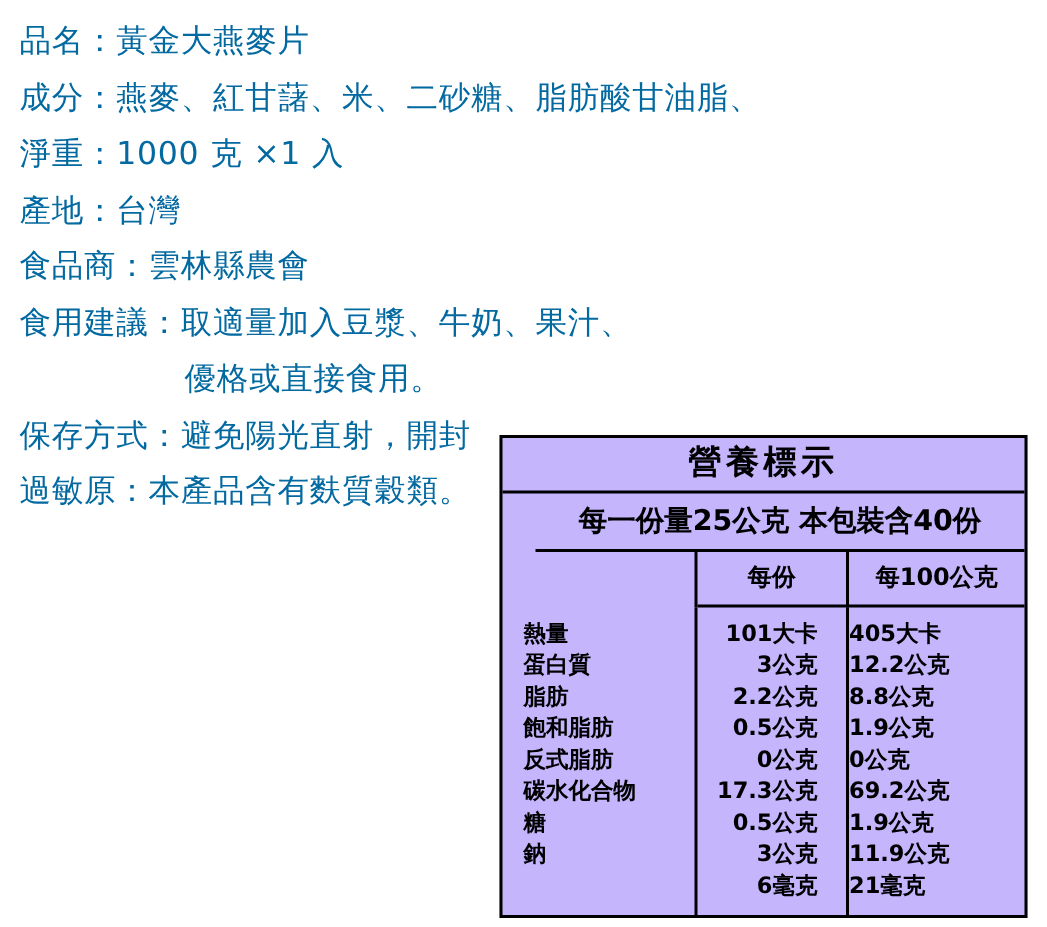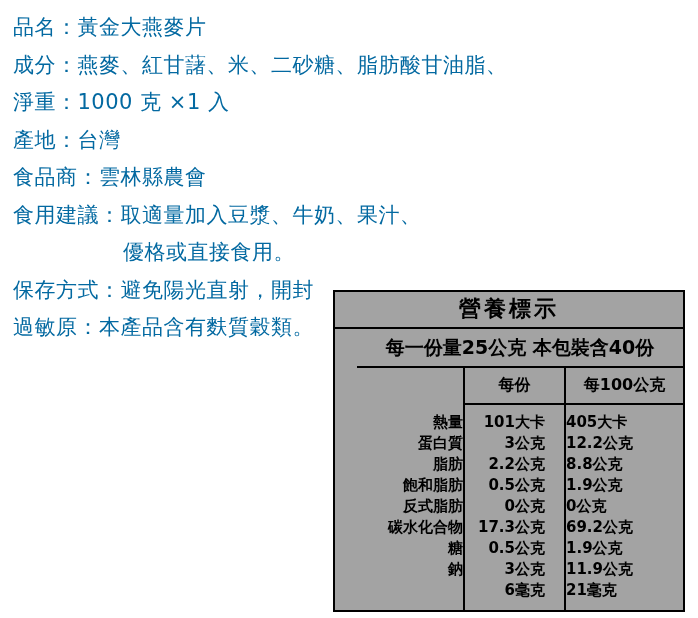--- a/index.html
+++ b/index.html
@@ -35,21 +35,21 @@
   .ntable {
     position: absolute;
     left: 333px;
     top: 290px;
     width: 352px;
     height: 322px;
     border: 2px solid #000;
     box-sizing: border-box;
     color: #000;
     font-weight: bold;
-    background: #a3a3a3;
+    background: #c4b5fd;
   }
   .nt-title {
     height: 37px;
     box-sizing: border-box;
     border-bottom: 2px solid #000;
     text-align: center;
     font-size: 22px;
     line-height: 34px;
     letter-spacing: 3px;
   }
@@ -77,21 +77,21 @@
   }
   .nt-body {
     display: flex;
     height: 205px;
   }
   .nt-body .col {
     padding-top: 7px;
     font-size: 15px;
     line-height: 21px;
   }
-  .nt-body .c1 div { padding-left: 14px; text-align: right; }
+  .nt-body .c1 div { padding-left: 14px; text-align: left; }
   .nt-body .c2 div { padding-right: 19px; text-align: right; }
   .nt-body .c3 div { padding-right: 26px; text-align: left; }
 </style>
 </head>
 <body>
 
 <div class="page">
 
   <div class="info">
     <div>品名：黃金大燕麥片</div>

